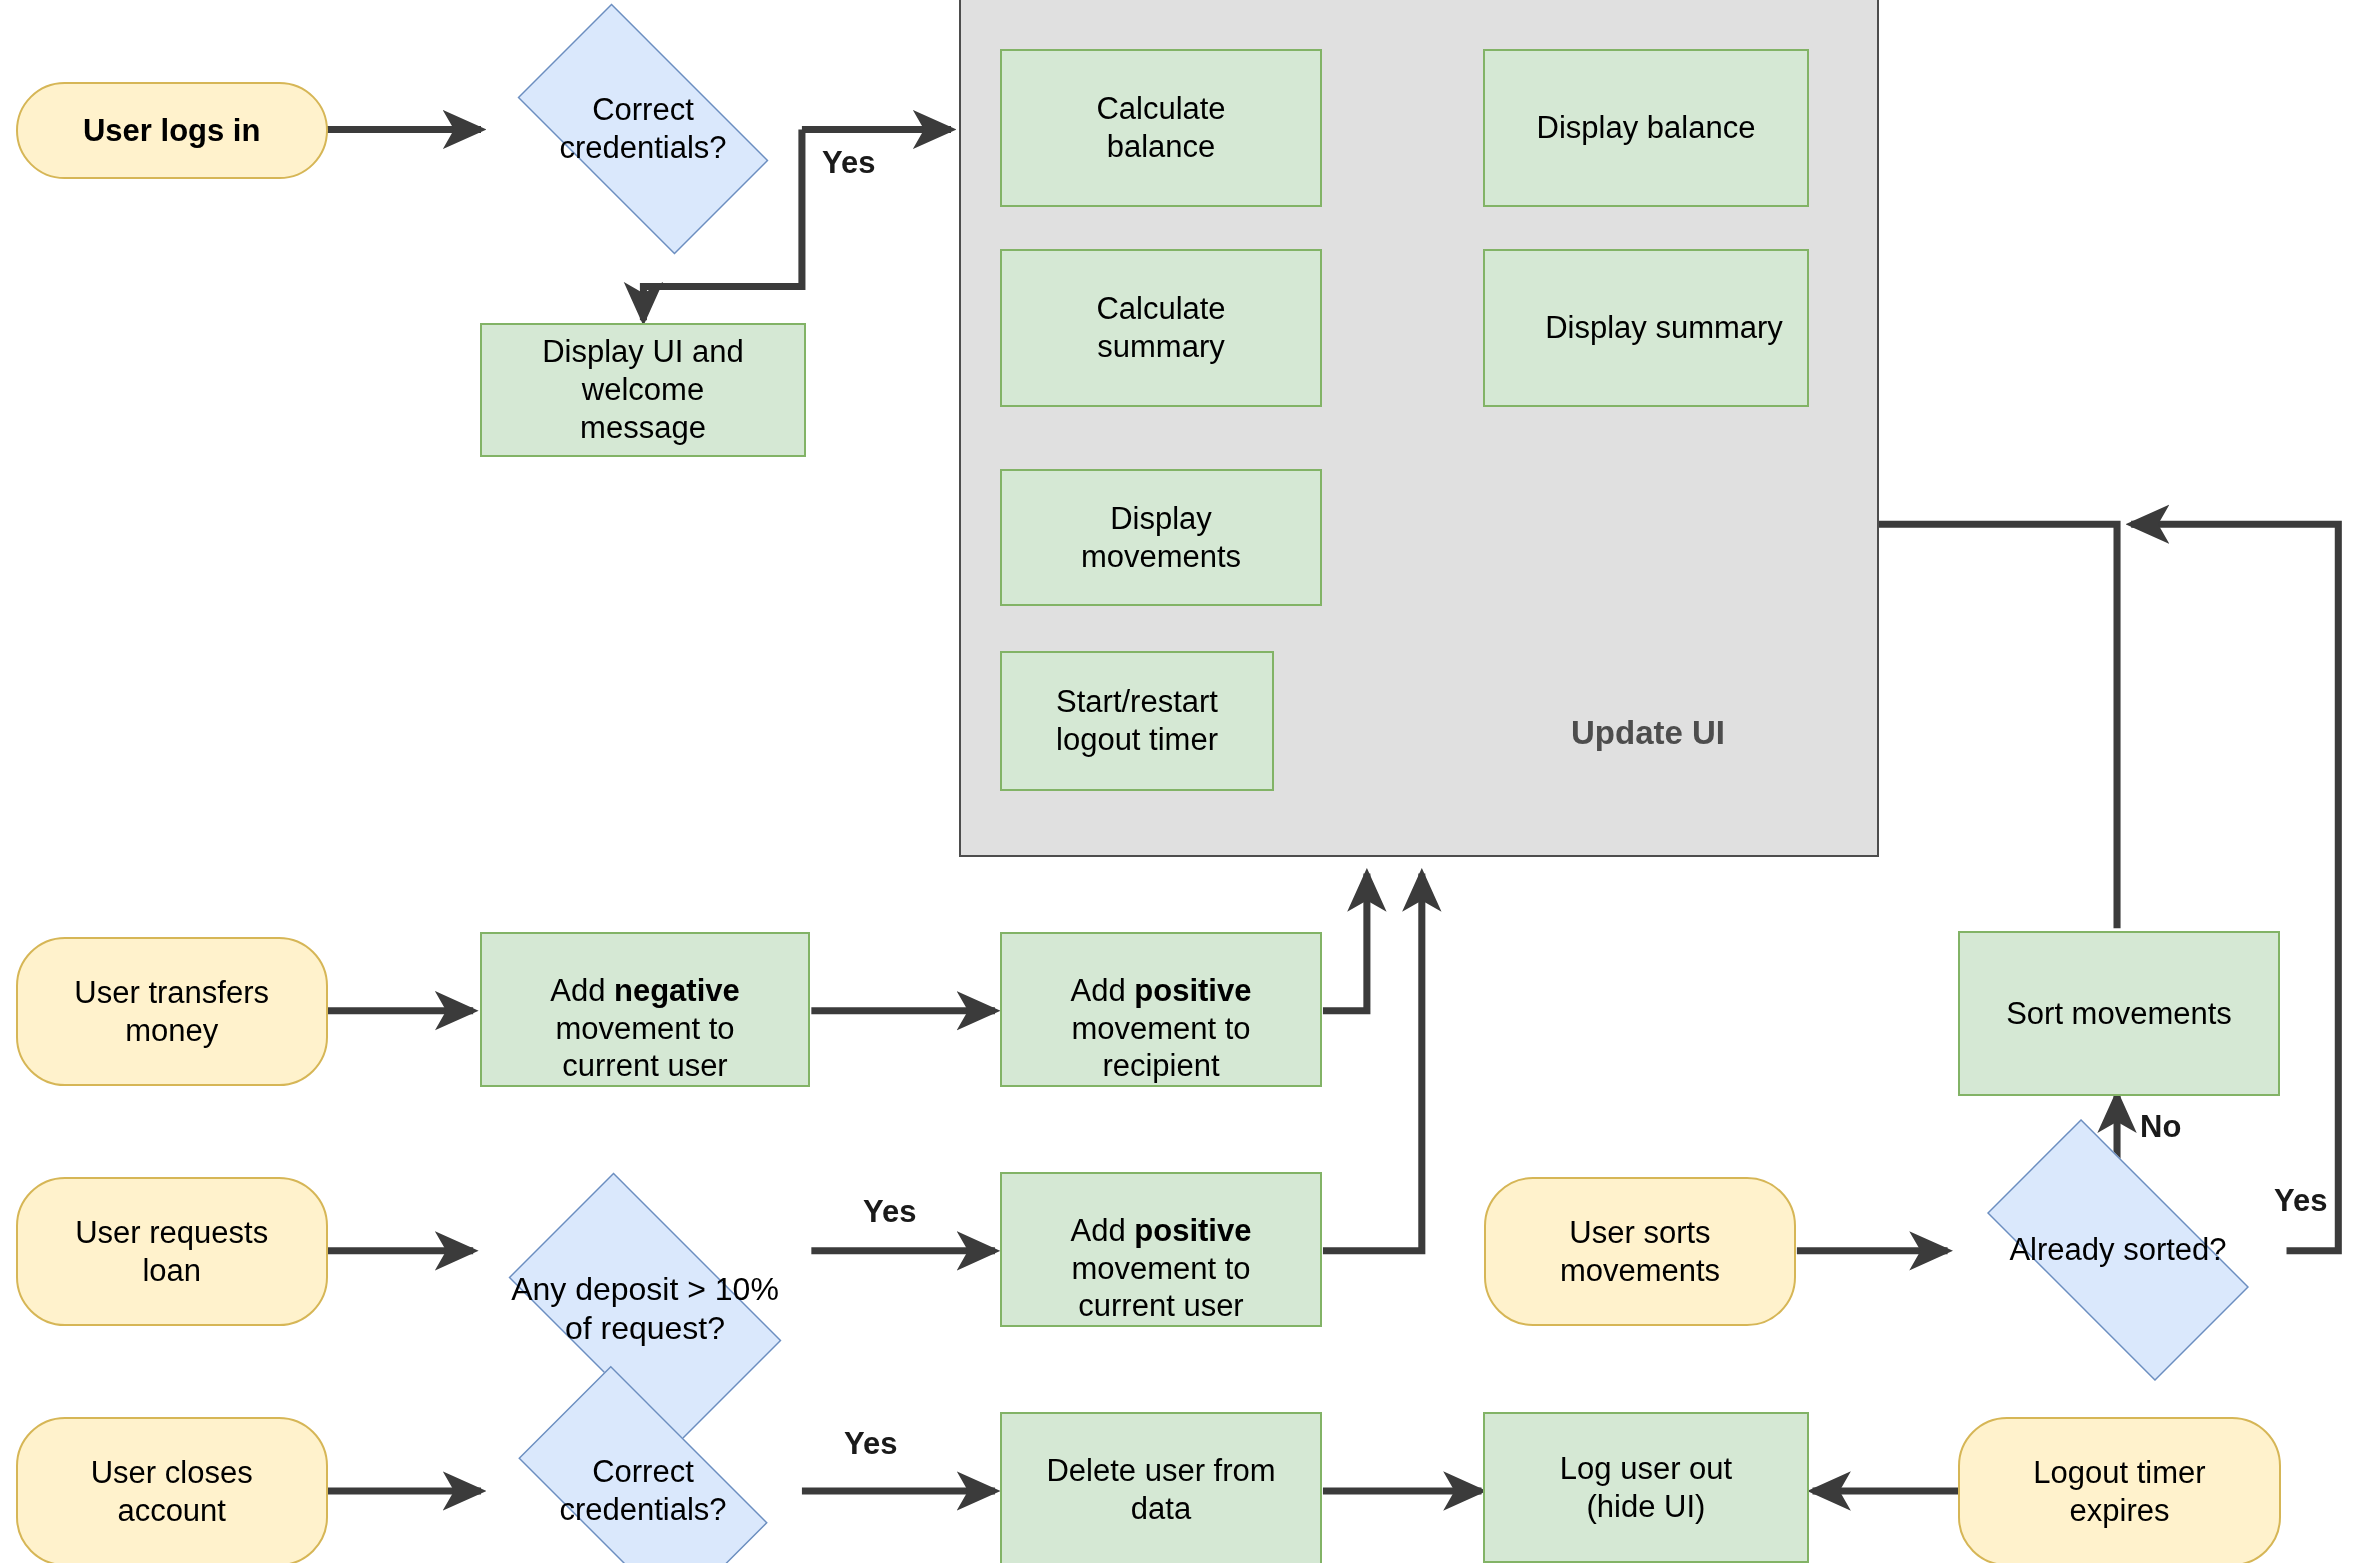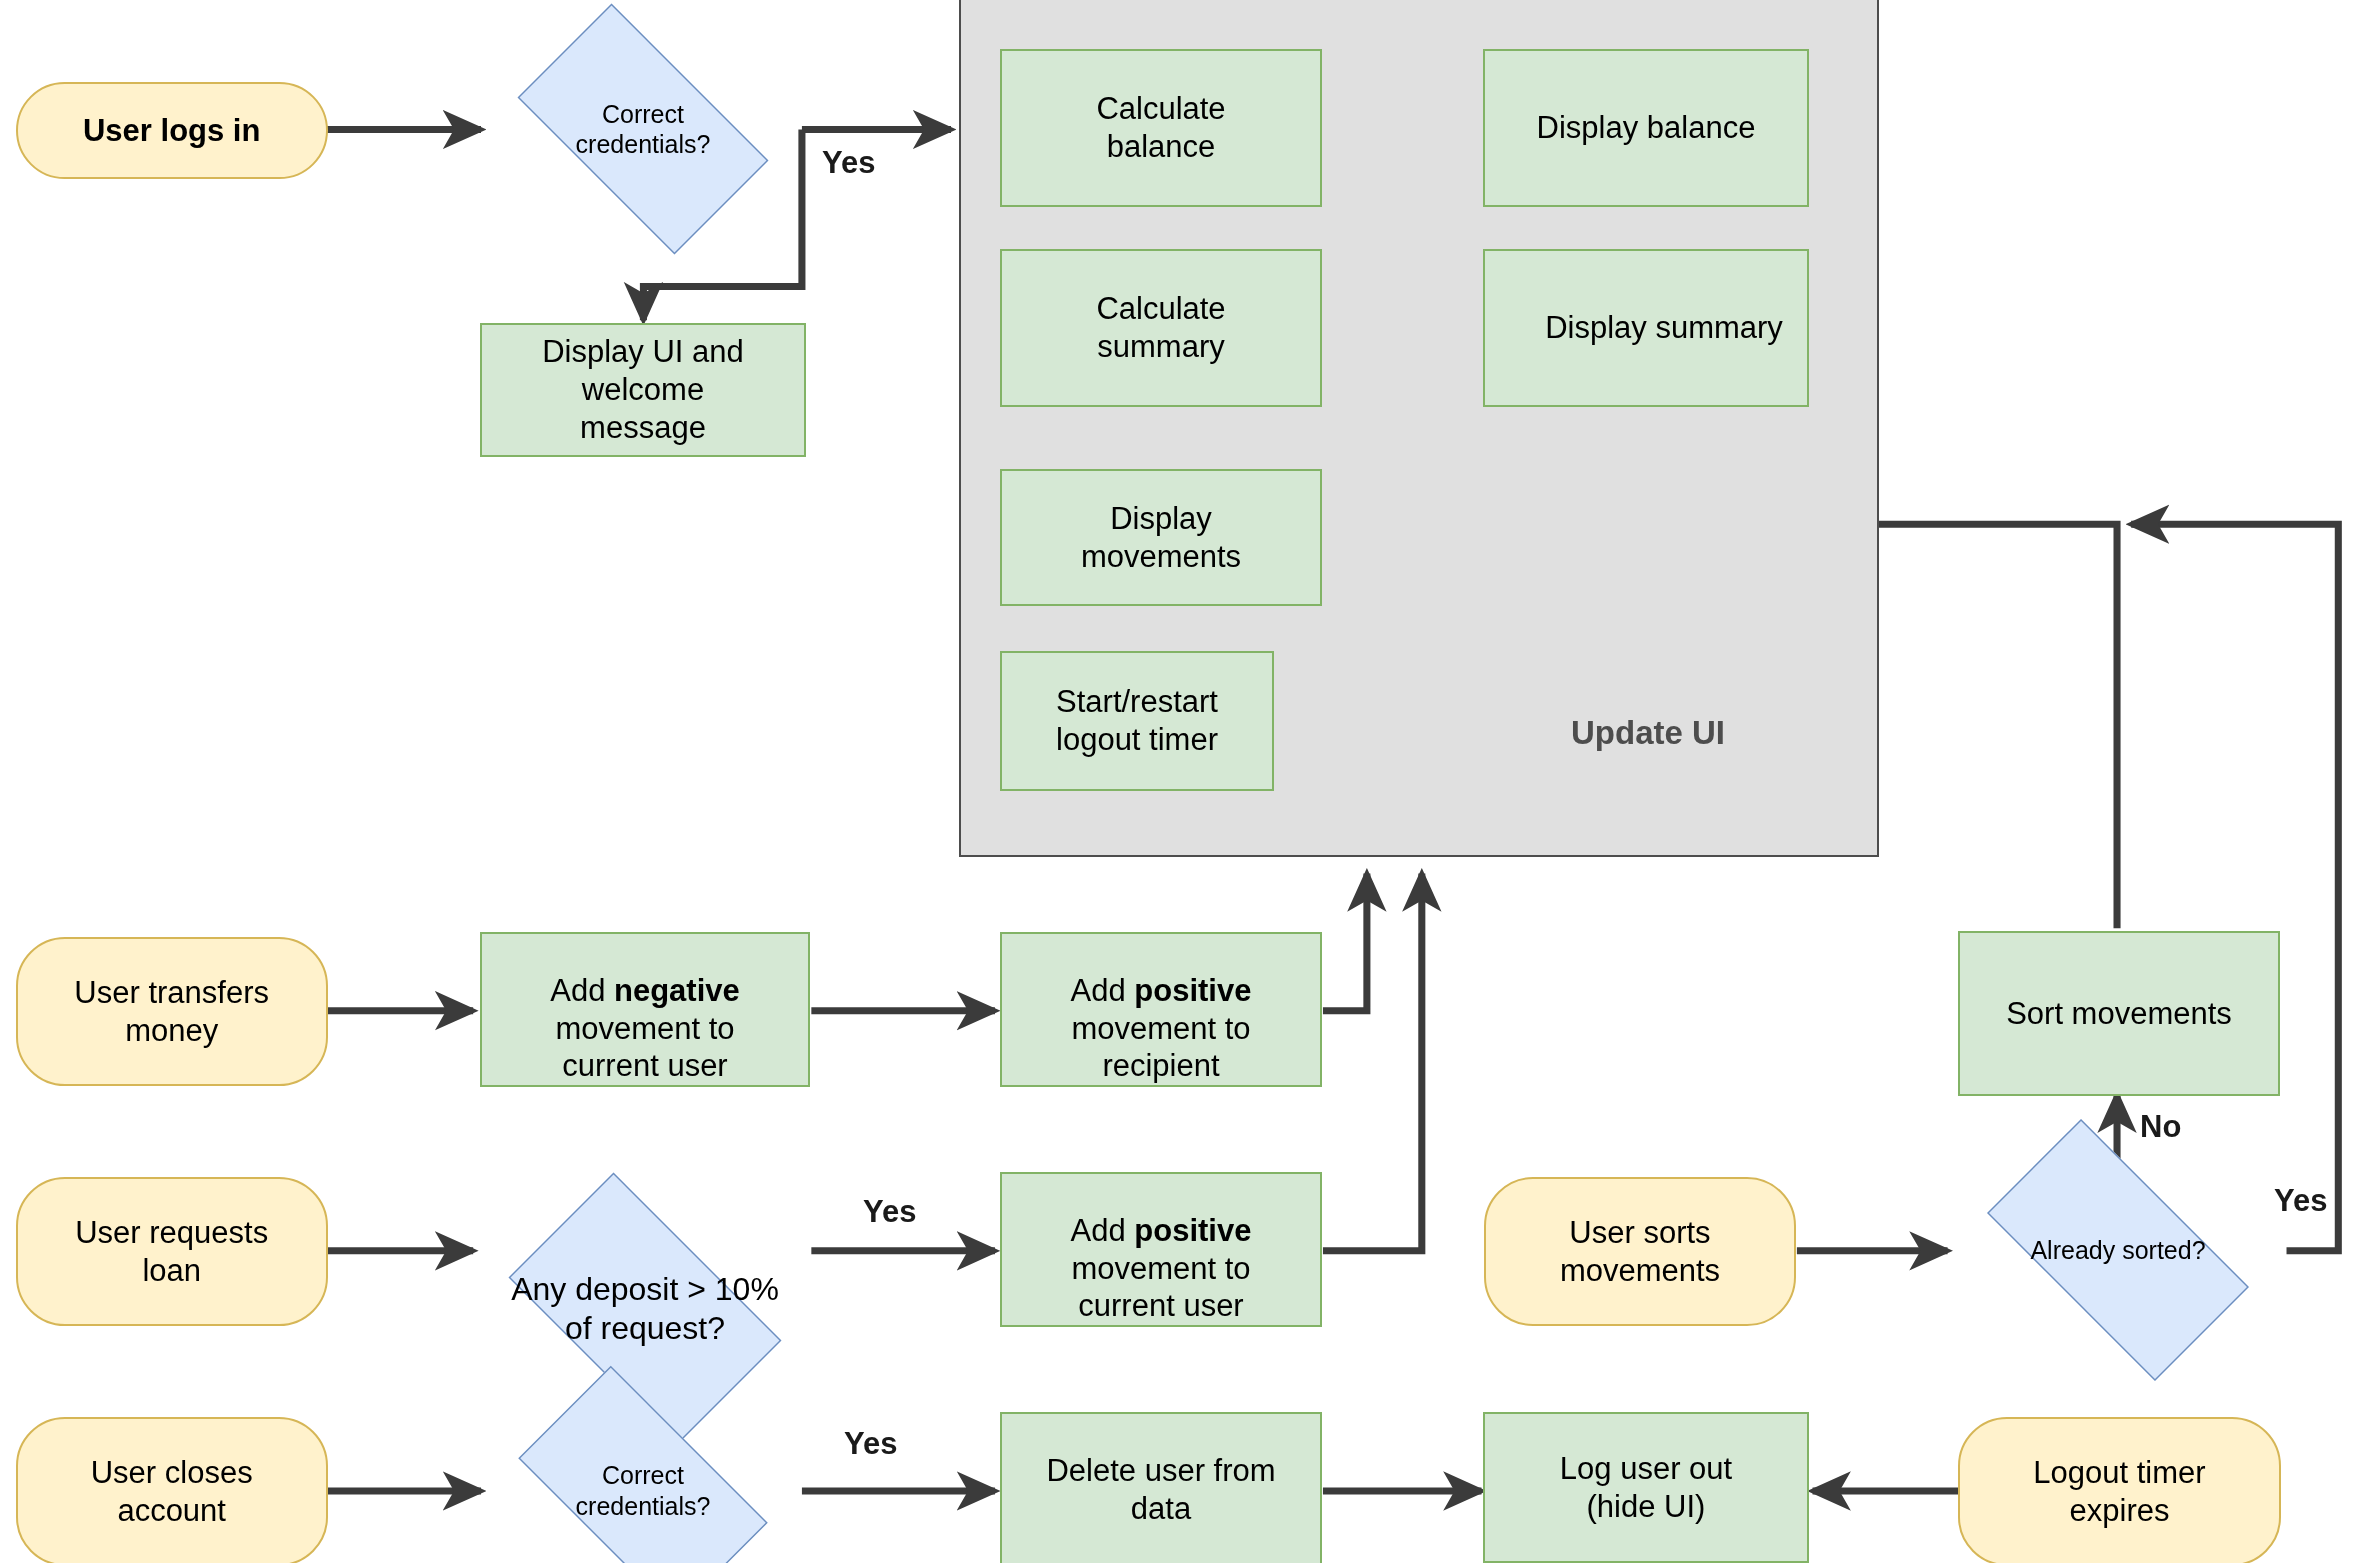--- a/index.html
+++ b/index.html
@@ -50,21 +50,21 @@
   
   .process {
     background: #d5e8d4;
     border: 2.4px solid #82b366;
     font-size: 31px;
   }
   
   .decision {
     background: transparent;
     border: none;
-    font-size: 25px;
+    font-size: 31px;
   }
   .decision .dia {
     position: absolute;
     left: 0; top: 0; right: 0; bottom: 0;
     background: #dae8fc;
     border: 2.4px solid #6c8ebf;
     box-sizing: border-box;
     transform: rotate(45deg) scale(0.707);
     z-index: 0;
   }

